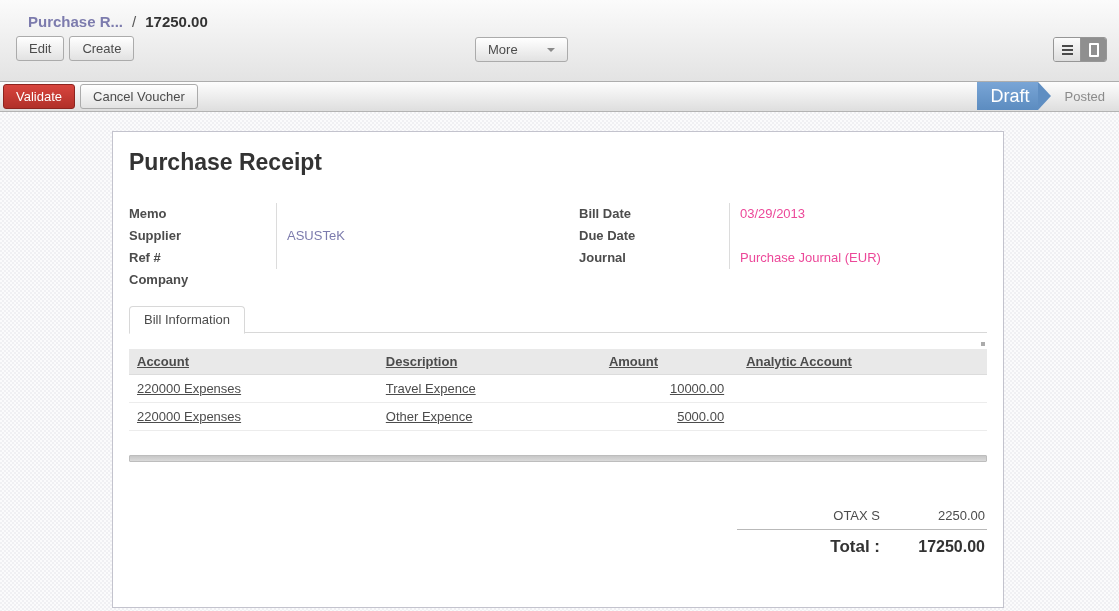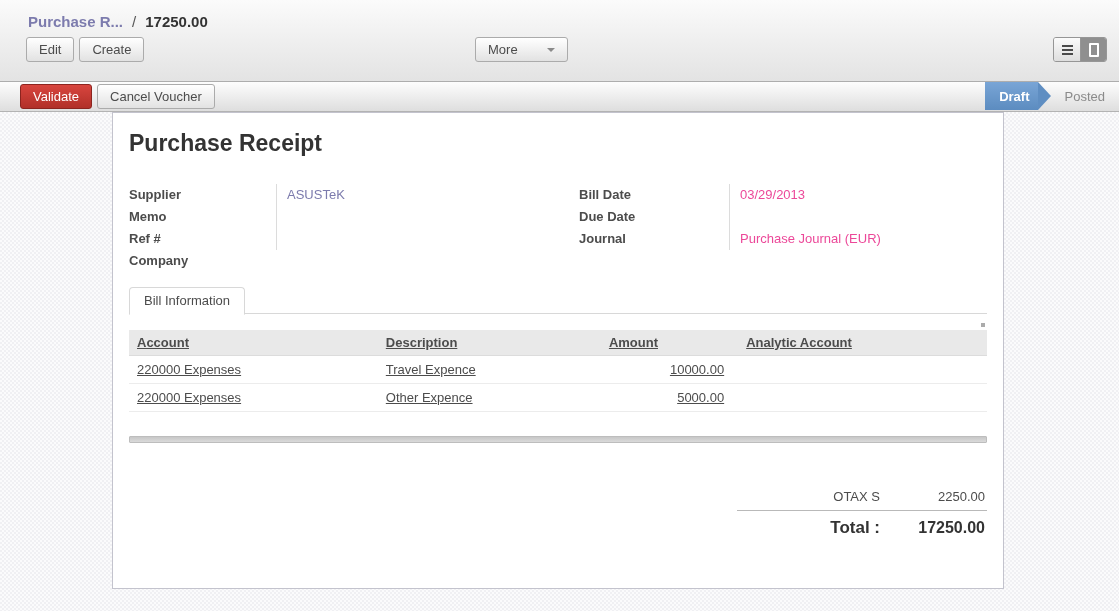--- a/index.html
+++ b/index.html
@@ -18,21 +18,21 @@
     position:relative;
   }
   .breadcrumb-row {
     display:flex; align-items:flex-end;
     padding:10px 12px 2px 28px; height:32px;
   }
   .bc-parent { color:#7c7bad; font-weight:bold; font-size:15px; text-decoration:none; cursor:pointer; }
   .bc-sep { margin:0 9px; color:#555; font-size:15px; }
   .bc-current { color:#333; font-weight:bold; font-size:15px; }
 
-  .toolbar-row { position:relative; display:flex; align-items:center; padding:4px 26px; height:34px; }
+  .toolbar-row { position:relative; display:flex; align-items:flex-start; padding:4px 16px; height:34px; }
 
   .btn {
     display:inline-flex; align-items:center; justify-content:center;
     padding:4px 12px;
     background:linear-gradient(#ffffff, #e2e2e2);
     border:1px solid #ababab; border-radius:3px;
     color:#4c4c4c; font-size:13px; cursor:pointer; line-height:15px;
   }
   .btn + .btn { margin-left:5px; }
   .btn-more { position:absolute; left:470px; top:5px;gap:22px; }
@@ -54,44 +54,45 @@
   .switch-btn.active { background:#8f8f8f; }
   .icon-list { display:flex; flex-direction:column; gap:2px; }
   .icon-list i { display:block; width:11px; height:2px; background:#4a4a4a; }
   .icon-form { width:10px; height:14px; border:2px solid #fff; border-radius:1px; }
 
   
   .statusbar {
     height:30px;
     background:linear-gradient(#fdfdfd, #dedede);
     border-bottom:1px solid #b3b3b3;
-    display:flex; align-items:center; padding-left:20px; position:relative;
+    display:flex; align-items:center; padding-left:3px; position:relative;
   }
   .btn-validate {
     background:linear-gradient(#d8453e, #b13029);
     border:1px solid #8c241f; color:#fff;
   }
   .states { position:absolute; right:0; top:0; bottom:1px; display:flex; align-items:stretch; }
   .state-active {
     position:relative; display:flex; align-items:center;
     background:linear-gradient(#79a5d6, #5c8cc0);
-    color:#fff; padding:0 8px 0 14px; font-size:13px;font-weight:bold;
+    color:#fff; padding:0 8px 0 14px; font-size:18px;
   }
   .state-active::after {
     content:""; position:absolute; left:100%; top:0; width:0; height:0;
     border-top:14.5px solid transparent; border-bottom:14.5px solid transparent;
     border-left:13px solid #5f8ec2; z-index:2;
   }
   .state-next { display:flex; align-items:center; color:#8b8b8b; padding:0 14px 0 27px; font-size:13px; }
 
   
   .main {
     height:499px;
     background-image:conic-gradient(#f0f0f3 25%, #fbfbfc 0 50%, #f0f0f3 0 75%, #fbfbfc 0);
     background-size:4px 4px;
+    padding-top:19px;
   }
   .sheet {
     width:892px; height:477px; margin-left:112px;
     background:#fff; border:1px solid #c3c3cd;
     padding:16px; position:relative; overflow:hidden;
   }
   .sheet-title { font-size:23px; font-weight:bold; color:#333; margin:1px 0 0 0; }
 
   .fields { display:flex; margin-top:27px; }
   .fgroup { display:flex; flex-direction:column; }
@@ -180,26 +181,26 @@
   </span>
 </div>
 
 <div class="main">
   <div class="sheet">
     <div class="sheet-title">Purchase Receipt</div>
 
     <div class="fields">
       <div class="fgroup left">
         <div class="frow">
+          <span class="flabel">Memo</span>
+          <span class="fvalue"></span>
+        </div>
+        <div class="frow">
           <span class="flabel">Supplier</span>
           <span class="fvalue link">ASUSTeK</span>
-        </div>
-        <div class="frow">
-          <span class="flabel">Memo</span>
-          <span class="fvalue"></span>
         </div>
         <div class="frow">
           <span class="flabel">Ref #</span>
           <span class="fvalue"></span>
         </div>
         <div class="frow">
           <span class="flabel">Company</span>
         </div>
       </div>
       <div class="fgroup right">

